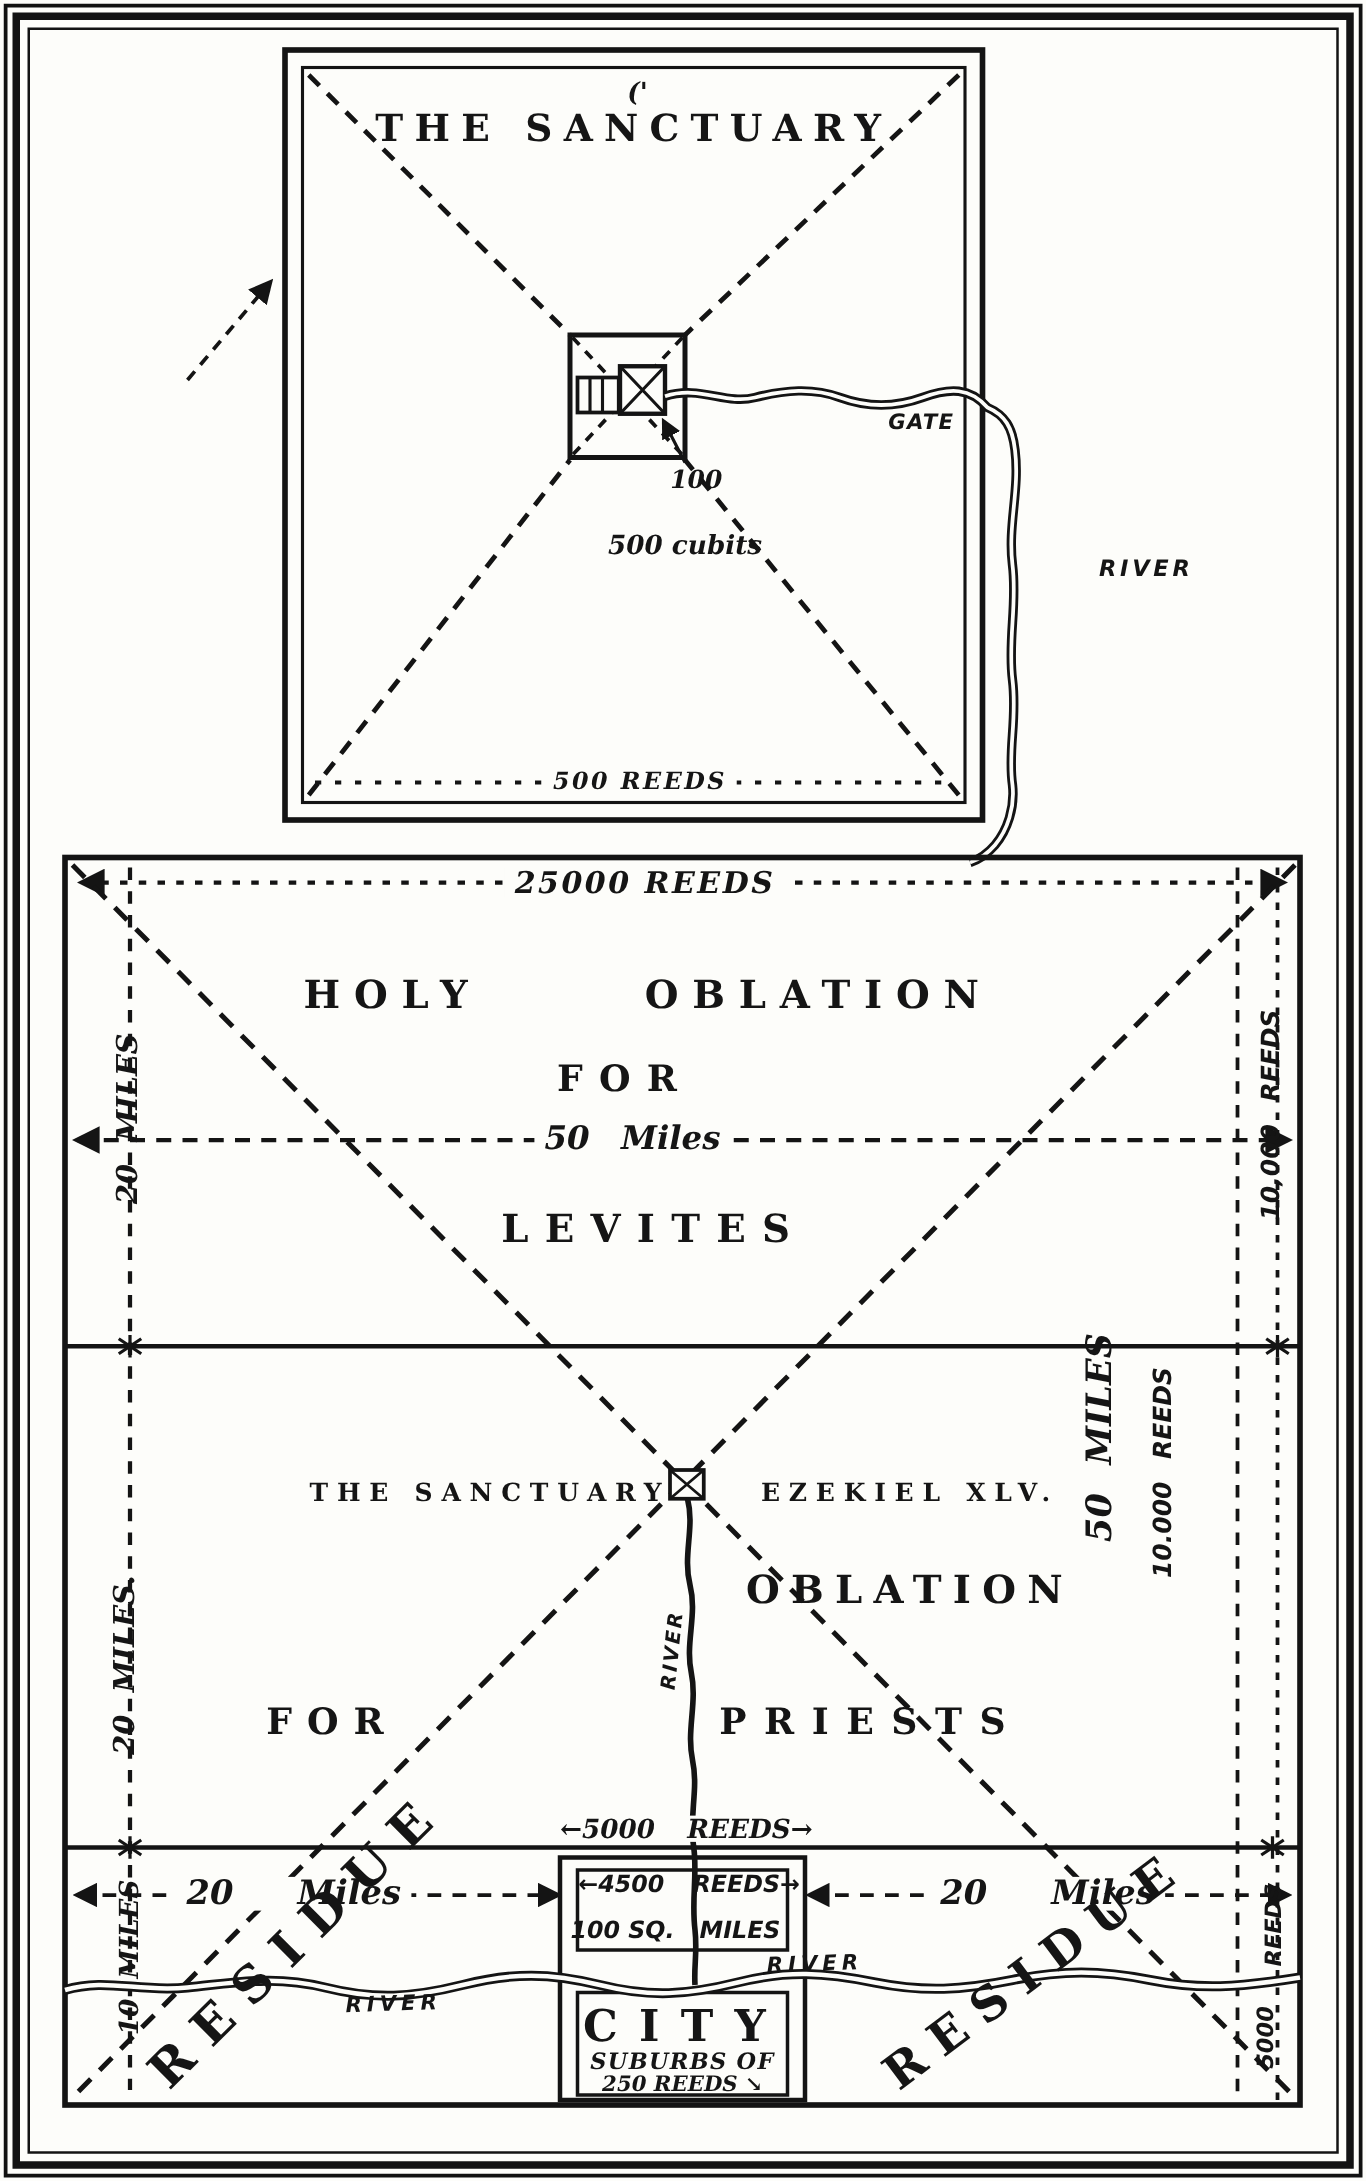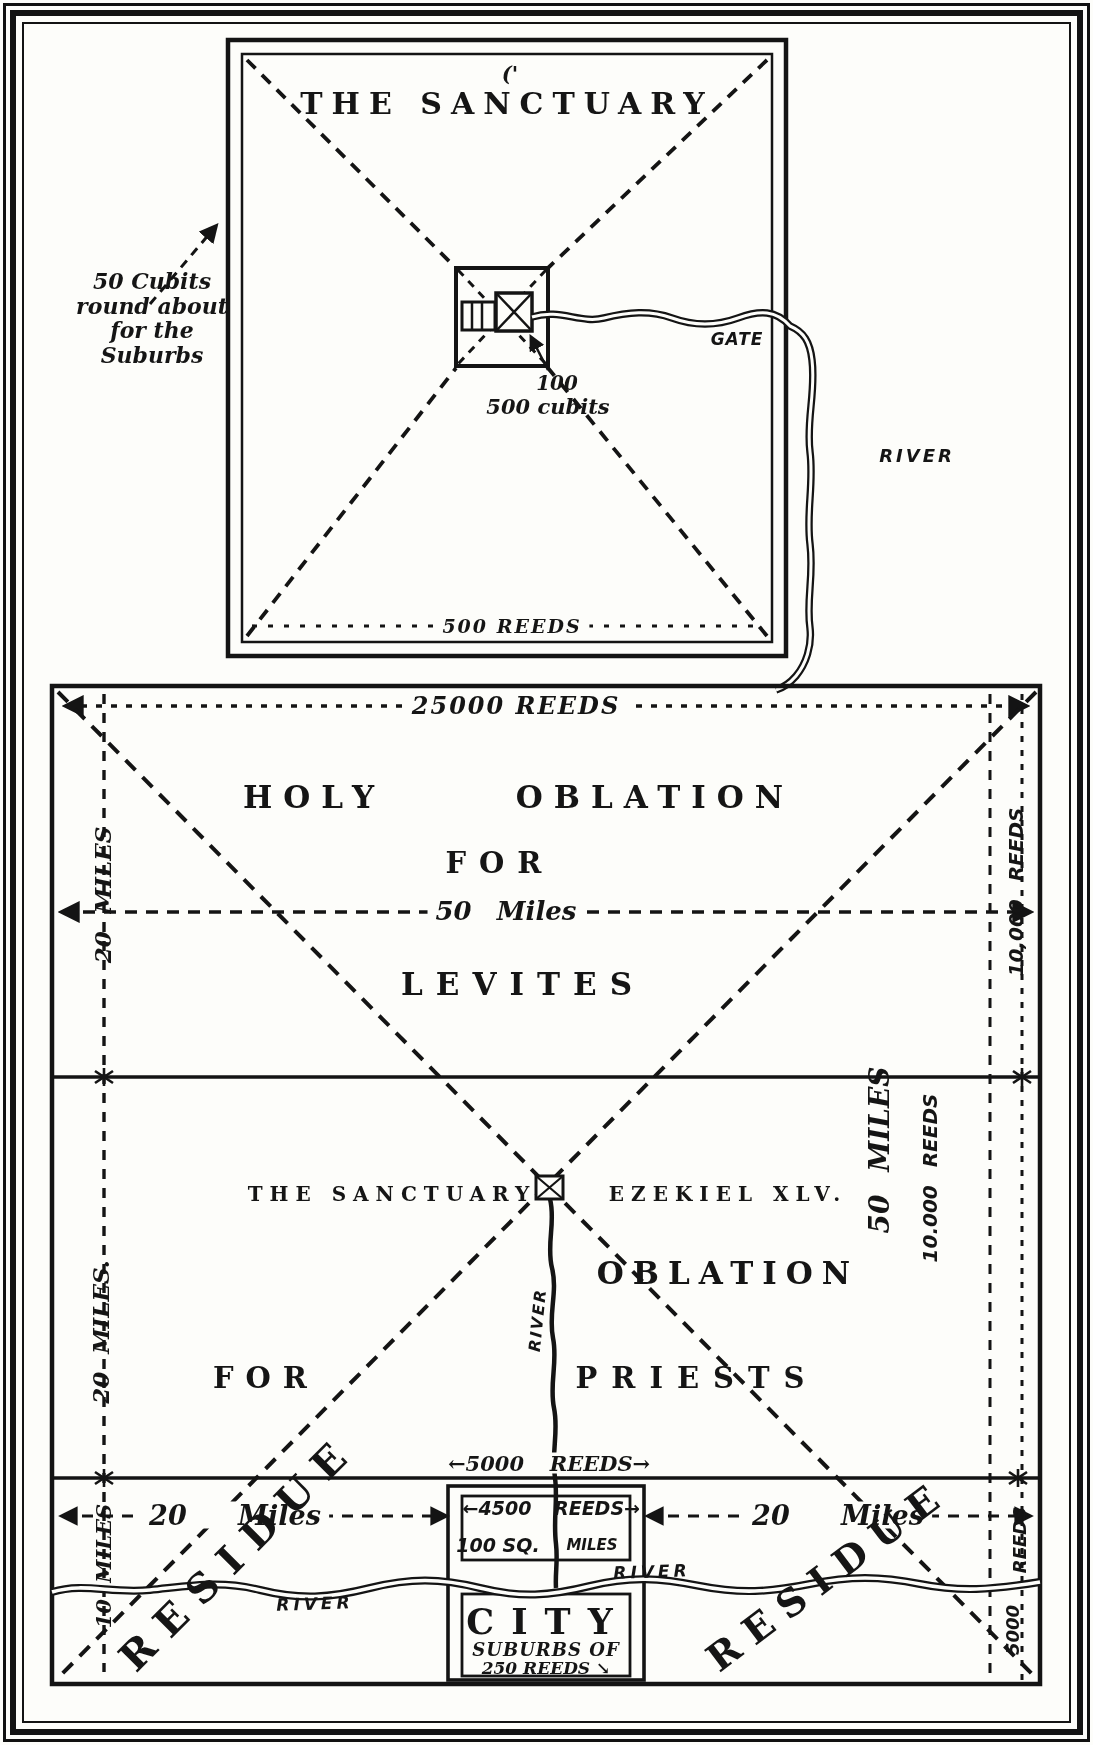--- a/index.html
+++ b/index.html
@@ -110,29 +110,23 @@
 
     <g>
       <path d="M52,1592 C85,1582 110,1594 150,1590 S220,1580 260,1590 S330,1598 370,1588 S440,1578 480,1588 S550,1596 590,1586 S660,1578 700,1586 S770,1592 810,1584 S880,1576 920,1584 S990,1590 1040,1582" fill="none" stroke="#141414" stroke-width="8"></path>
       <path d="M52,1592 C85,1582 110,1594 150,1590 S220,1580 260,1590 S330,1598 370,1588 S440,1578 480,1588 S550,1596 590,1586 S660,1578 700,1586 S770,1592 810,1584 S880,1576 920,1584 S990,1590 1040,1582" fill="none" stroke="#fdfdfa" stroke-width="3.6"></path>
     </g>
   </svg>
 
   <div class="lb slab" style="left:507px;top:104px;font-size:30px;letter-spacing:9px;">THE SANCTUARY</div>
   <div class="lb ital" style="left:510px;top:73px;font-size:21px;">('</div>
 
-  <div class="lb ital lines" style="left:152px;top:318px;font-size:22px;">
-    <div>50 Cubits</div>
-    <div>round about</div>
-    <div>for the</div>
-    <div>Suburbs</div>
-  </div>
 
   <div class="lb ital" style="left:557px;top:383px;font-size:20px;">100</div>
-  <div class="lb ital" style="left:548px;top:406px;font-size:21px;">500 cubits</div>
+  <div class="lb ital" style="left:548px;top:436px;font-size:21px;">500 cubits</div>
   <div class="lb tag" style="left:737px;top:339px;font-size:17px;letter-spacing:1px;">GATE</div>
   <div class="lb tag" style="left:917px;top:456px;font-size:18px;letter-spacing:3px;">RIVER</div>
   <div class="lb ital wbg" style="left:512px;top:626px;font-size:19px;letter-spacing:2px;">500 REEDS</div>
 
   <div class="lb ital wbg" style="left:516px;top:706px;font-size:24px;letter-spacing:2px;">25000 REEDS</div>
   <div class="lb slab" style="left:314px;top:797px;font-size:31px;letter-spacing:11px;">HOLY</div>
   <div class="lb slab" style="left:655px;top:797px;font-size:31px;letter-spacing:11px;">OBLATION</div>
   <div class="lb slab" style="left:500px;top:863px;font-size:29px;letter-spacing:13px;">FOR</div>
   <div class="lb ital wbg" style="left:506px;top:911px;font-size:26px;word-spacing:16px;">50 Miles</div>
   <div class="lb slab" style="left:523px;top:984px;font-size:31px;letter-spacing:13px;">LEVITES</div>
@@ -155,21 +149,21 @@
   <div class="lb tag" style="left:538px;top:1320px;font-size:16px;letter-spacing:2px;transform:translate(-50%,-50%) rotate(-84deg);">RIVER</div>
 
   <div class="lb ital wbg" style="left:486px;top:1463px;font-size:21px;padding:0 4px;">←5000</div>
   <div class="lb ital wbg" style="left:600px;top:1463px;font-size:21px;padding:0 4px;">REEDS→</div>
   <div class="lb ital wbg" style="left:235px;top:1515px;font-size:27px;word-spacing:42px;">20 Miles</div>
   <div class="lb ital wbg" style="left:838px;top:1515px;font-size:27px;word-spacing:42px;">20 Miles</div>
 
   <div class="lb tag" style="left:497px;top:1508px;font-size:19px;">←4500</div>
   <div class="lb tag" style="left:597px;top:1508px;font-size:19px;">REEDS→</div>
   <div class="lb tag" style="left:498px;top:1545px;font-size:19px;">100 SQ.</div>
-  <div class="lb tag" style="left:592px;top:1545px;font-size:15px;">MILES</div>
+  <div class="lb tag" style="left:592px;top:1545px;font-size:19px;">MILES</div>
   <div class="lb slab" style="left:548px;top:1621px;font-size:35px;letter-spacing:17px;">CITY</div>
   <div class="lb ital" style="left:546px;top:1650px;font-size:18px;letter-spacing:1px;">SUBURBS OF</div>
   <div class="lb ital" style="left:546px;top:1668px;font-size:17px;">250 REEDS ↘</div>
 
   <div class="lb slab" style="left:238px;top:1552px;font-size:40px;letter-spacing:15px;transform:translate(-50%,-50%) rotate(-45deg);">RESIDUE</div>
   <div class="lb slab" style="left:828px;top:1575px;font-size:38px;letter-spacing:13px;transform:translate(-50%,-50%) rotate(-37deg);">RESIDUE</div>
   <div class="lb tag" style="left:315px;top:1604px;font-size:17px;letter-spacing:4px;transform:translate(-50%,-50%) rotate(-2deg);">RIVER</div>
   <div class="lb tag" style="left:652px;top:1572px;font-size:17px;letter-spacing:4px;transform:translate(-50%,-50%) rotate(-2deg);">RIVER</div>
 
 

